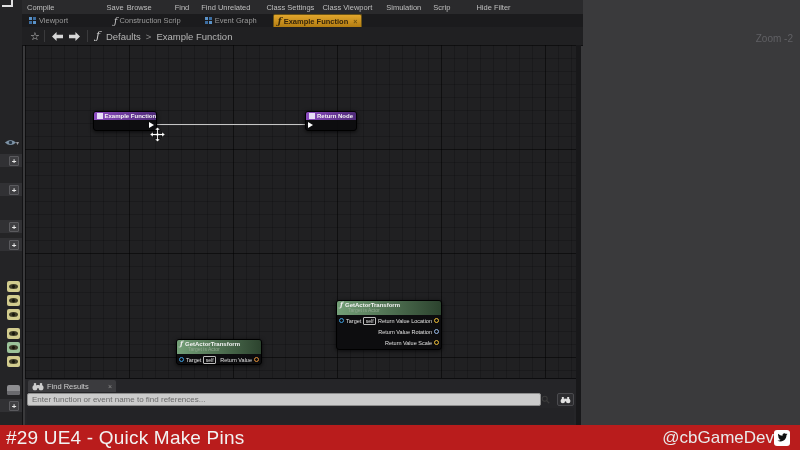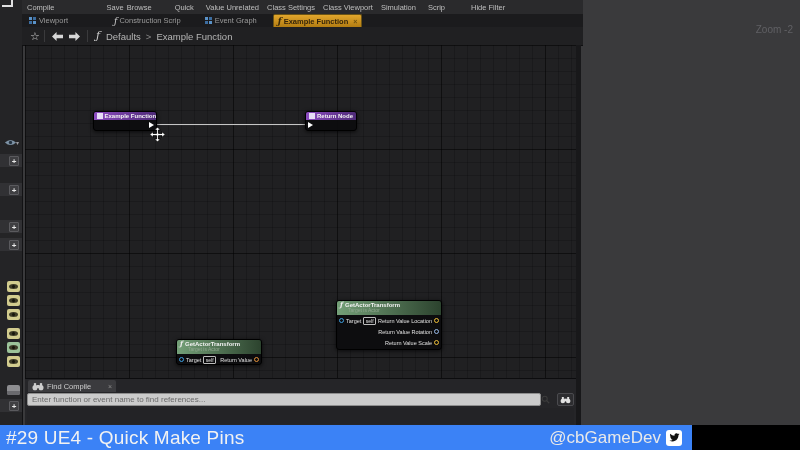--- a/index.html
+++ b/index.html
@@ -37,21 +37,21 @@
   .tab.active .f-glyph{color:#3a2a08;}
   .tab-close{font-size:7px;color:#6e5110;margin-left:3px;font-weight:bold;}
   .crumb-row{position:absolute;left:0;top:27px;width:561px;height:18px;background:#202022;border-bottom:1px solid #101012;
              display:flex;align-items:center;color:#b5b5b5;font-size:9.5px;}
   .crumb-sep{width:1px;height:12px;background:#3a3a3c;margin:0 4px;}
   .star{font-size:11px;color:#c8c8c8;margin-left:8px;}
   .nav-arrow{width:13px;height:11px;margin:0 2px;}
   .crumb-f{margin:0 6px 0 4px;font-size:11px;}
   .crumb-gt{color:#8b8b8b;margin:0 5px;}
 
-  .zoom-indicator{position:absolute;top:24px;right:7px;font-size:10px;color:#606064;}
+  .zoom-indicator{position:absolute;top:33px;right:7px;font-size:10px;color:#606064;}
 
   
   .graph{position:absolute;left:25px;top:45px;width:551px;height:333px;overflow:hidden;background-color:#202022;
     background-image:
       linear-gradient(rgba(0,0,0,.42) 1px,transparent 1px),
       linear-gradient(90deg,rgba(0,0,0,.42) 1px,transparent 1px),
       linear-gradient(rgba(0,0,0,.18) 1px,transparent 1px),
       linear-gradient(90deg,rgba(0,0,0,.18) 1px,transparent 1px);
     background-size:104px 104px,104px 104px,13px 13px,13px 13px;}
   .right-gap{position:absolute;left:576px;top:45px;width:5px;height:380px;background:#18181a;}
@@ -89,24 +89,24 @@
   .search-row{position:absolute;left:2px;top:13px;width:547px;height:15px;display:flex;align-items:center;gap:16px;}
   .search-input{flex:1;height:13px;background:#cbcbcb;border:1px solid #8e8e8e;border-radius:2px;
                 font-size:8px;color:#4a4a4a;padding:0 16px 0 4px;box-sizing:border-box;font-family:"Liberation Sans",sans-serif;}
   .search-input::placeholder{color:#6a6a6a;}
   .mag-ico{position:absolute;right:24px;top:3px;width:9px;height:9px;}
   .binoc-btn{width:17px;height:13px;background:#2d2d30;border:1px solid #4a4a4e;border-radius:2px;
              display:flex;align-items:center;justify-content:center;box-sizing:border-box;}
   .results-area{position:absolute;left:2px;top:29px;width:547px;height:16px;background:#232326;}
 
   
-  .caption-bar{position:absolute;left:0;top:425px;width:692px;height:25px;background:#3b82f6;
+  .caption-bar{position:absolute;left:0;top:425px;width:800px;height:25px;background:#b91c1c;
                display:flex;align-items:center;color:#f2f2f2;}
   .caption-title{font-size:19px;margin-left:6px;letter-spacing:.2px;}
-  .caption-right{margin-left:auto;display:flex;align-items:center;gap:5px;margin-right:10px;}
+  .caption-right{margin-left:auto;display:flex;align-items:center;margin-right:10px;}
   .caption-handle{font-size:17px;color:#e9e9e9;}
   .tw-badge{width:16px;height:16px;background:#fff;border-radius:3px;display:flex;align-items:center;justify-content:center;}
 </style>
 </head>
 <body>
 
 <div class="stage">
   <div class="window-bg"></div>
 
   <div class="side-strip">
@@ -156,25 +156,25 @@
       </div>
     <div class="side-row" style="top:399px"></div>
     <div class="plus-btn" style="left:9px;top:401px">+</div>
   </div>
 
   <div class="chrome">
     <div class="toolbar">
       <span class="tb-item" style="margin-left:5px">Compile</span>
       <span class="tb-item" style="margin-left:52px">Save</span>
       <span class="tb-item" style="margin-left:3px">Browse</span>
-      <span class="tb-item" style="margin-left:23px">Quick</span>
-      <span class="tb-item" style="margin-left:12px">Value Unrelated</span>
-      <span class="tb-item" style="margin-left:8px">Class Settings</span>
+      <span class="tb-item" style="margin-left:23px">Find</span>
+      <span class="tb-item" style="margin-left:12px">Find Unrelated</span>
+      <span class="tb-item" style="margin-left:16px">Class Settings</span>
       <span class="tb-item" style="margin-left:8px">Class Viewport</span>
-      <span class="tb-item" style="margin-left:8px">Simulation</span>
+      <span class="tb-item" style="margin-left:14px">Simulation</span>
       <span class="tb-item" style="margin-left:12px">Scrip</span>
       <span class="tb-item" style="margin-left:26px">Hide Filter</span>
     </div>
 
     <div class="tabs-row">
       <div class="tab" style="margin-left:3px">
         <span class="grid-ico">
             <i></i>
             <i></i>
             <i></i>
@@ -327,21 +327,21 @@
 
   <div class="find-panel">
     <div class="find-tab">
       <svg width="12" height="9" viewBox="0 0 16 12">
         <circle cx="4" cy="7.5" r="3.4" fill="#cdcdcd"></circle>
           <circle cx="12" cy="7.5" r="3.4" fill="#cdcdcd"></circle>
         <rect x="6" y="4" width="4" height="4" fill="#cdcdcd"></rect>
           <rect x="2.5" y="1.5" width="3" height="4" fill="#cdcdcd"></rect>
           <rect x="10.5" y="1.5" width="3" height="4" fill="#cdcdcd"></rect>
       </svg>
-      <span>Find Compile</span>
+      <span>Find Results</span>
       <span class="x">×</span>
     </div>
     <div class="search-row" style="position:absolute;">
       <input class="search-input" type="text" placeholder="Enter function or event name to find references..." style="">
       <svg class="mag-ico" viewBox="0 0 12 12">
         <circle cx="5" cy="5" r="3.3" fill="none" stroke="#3c3c3c" stroke-width="1.4"></circle>
         <line x1="7.6" y1="7.6" x2="11" y2="11" stroke="#3c3c3c" stroke-width="1.6"></line>
       </svg>
       <div class="binoc-btn">
         <svg width="11" height="8" viewBox="0 0 16 12">

